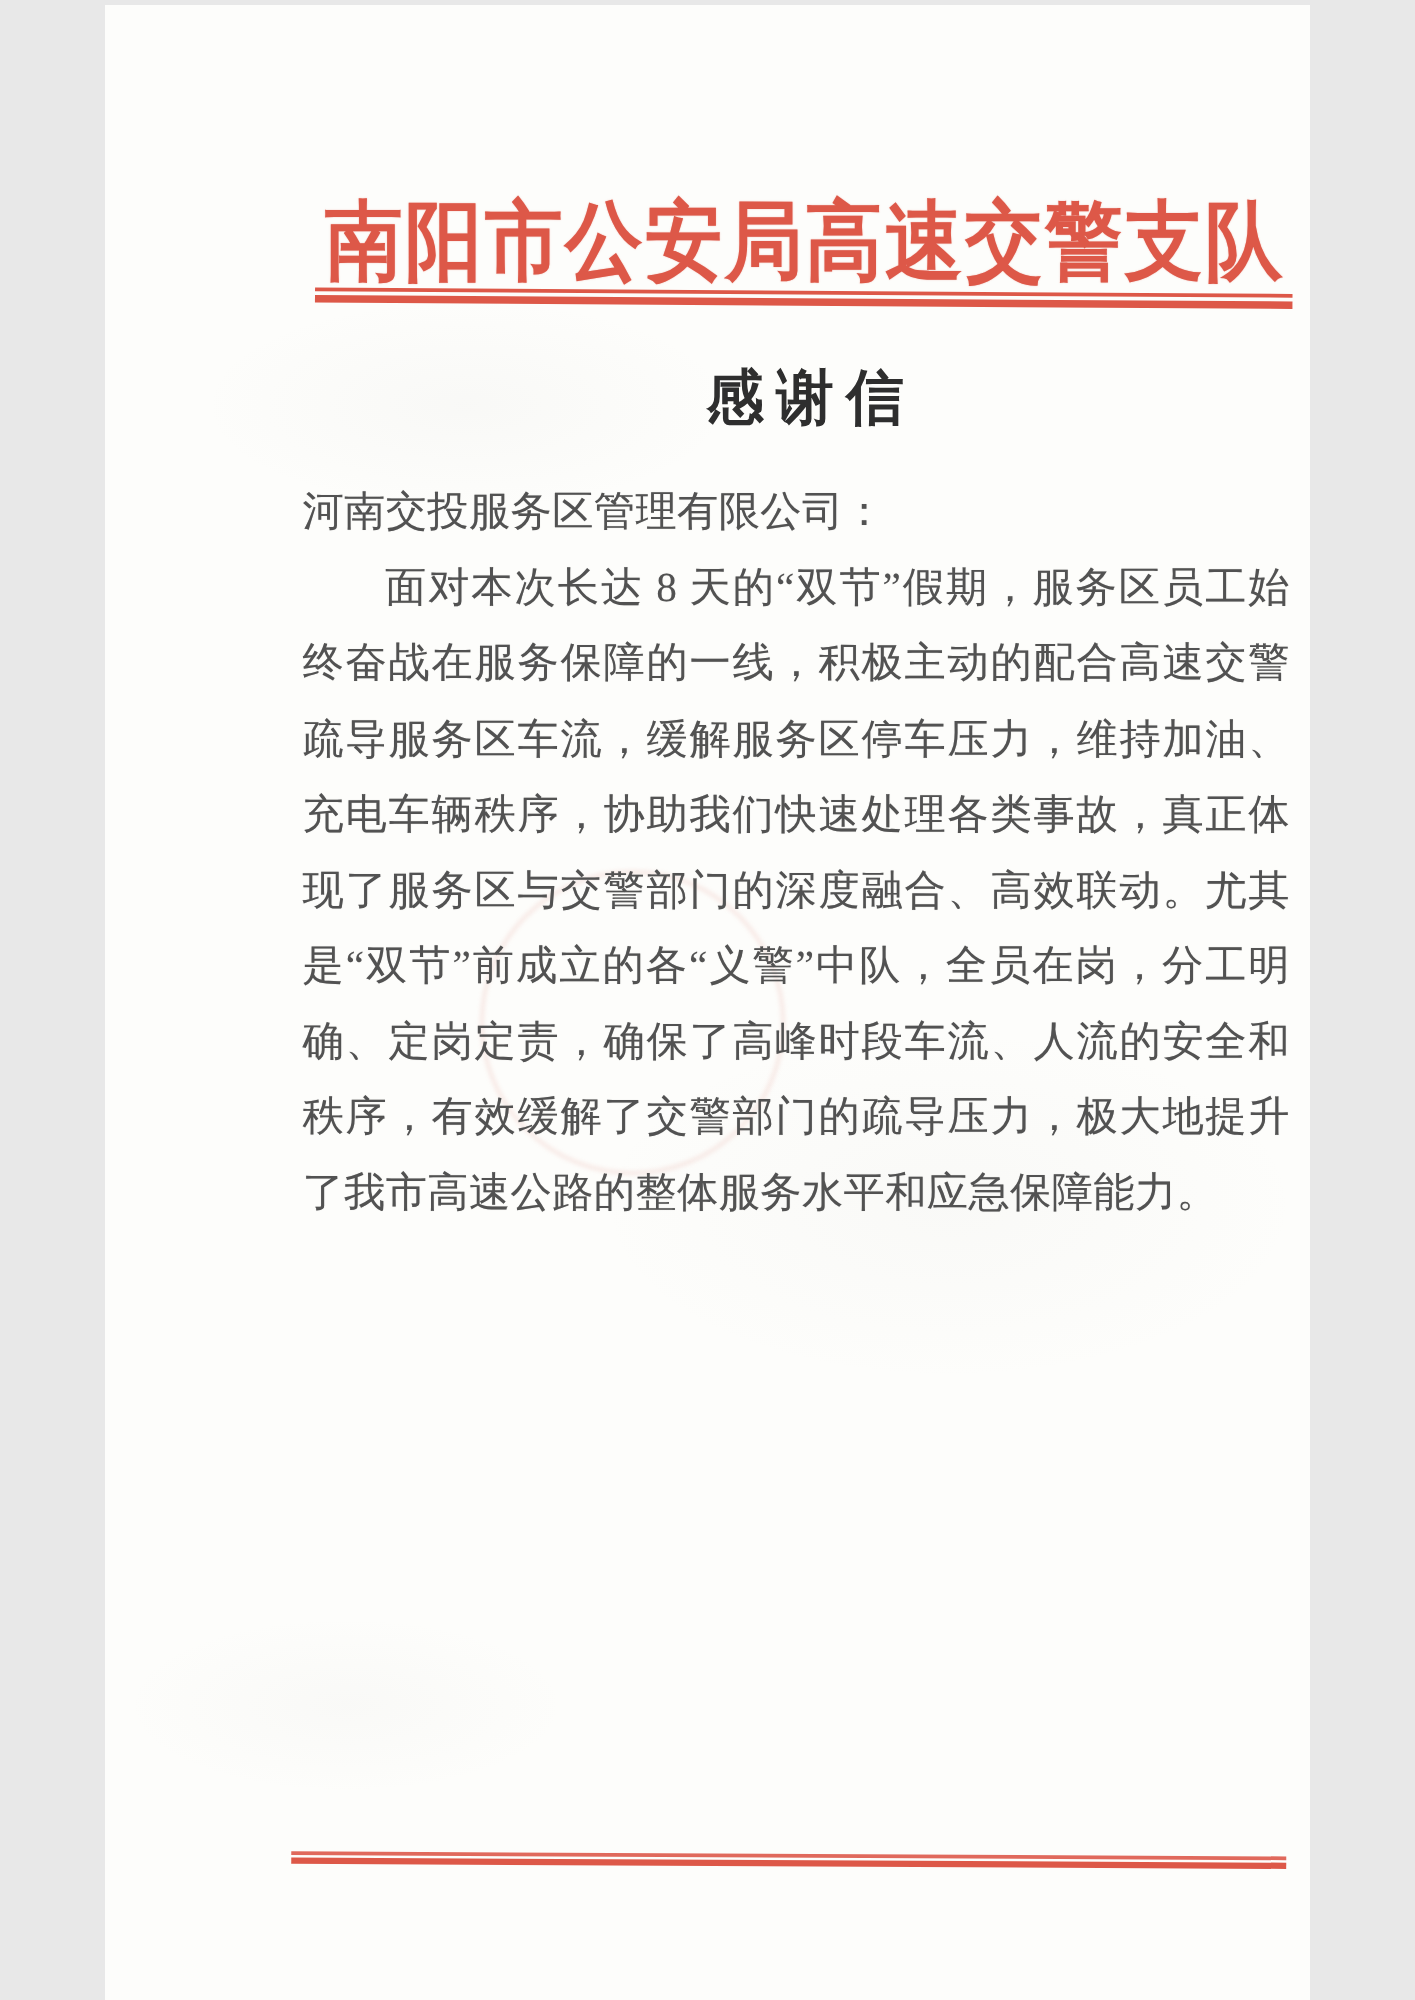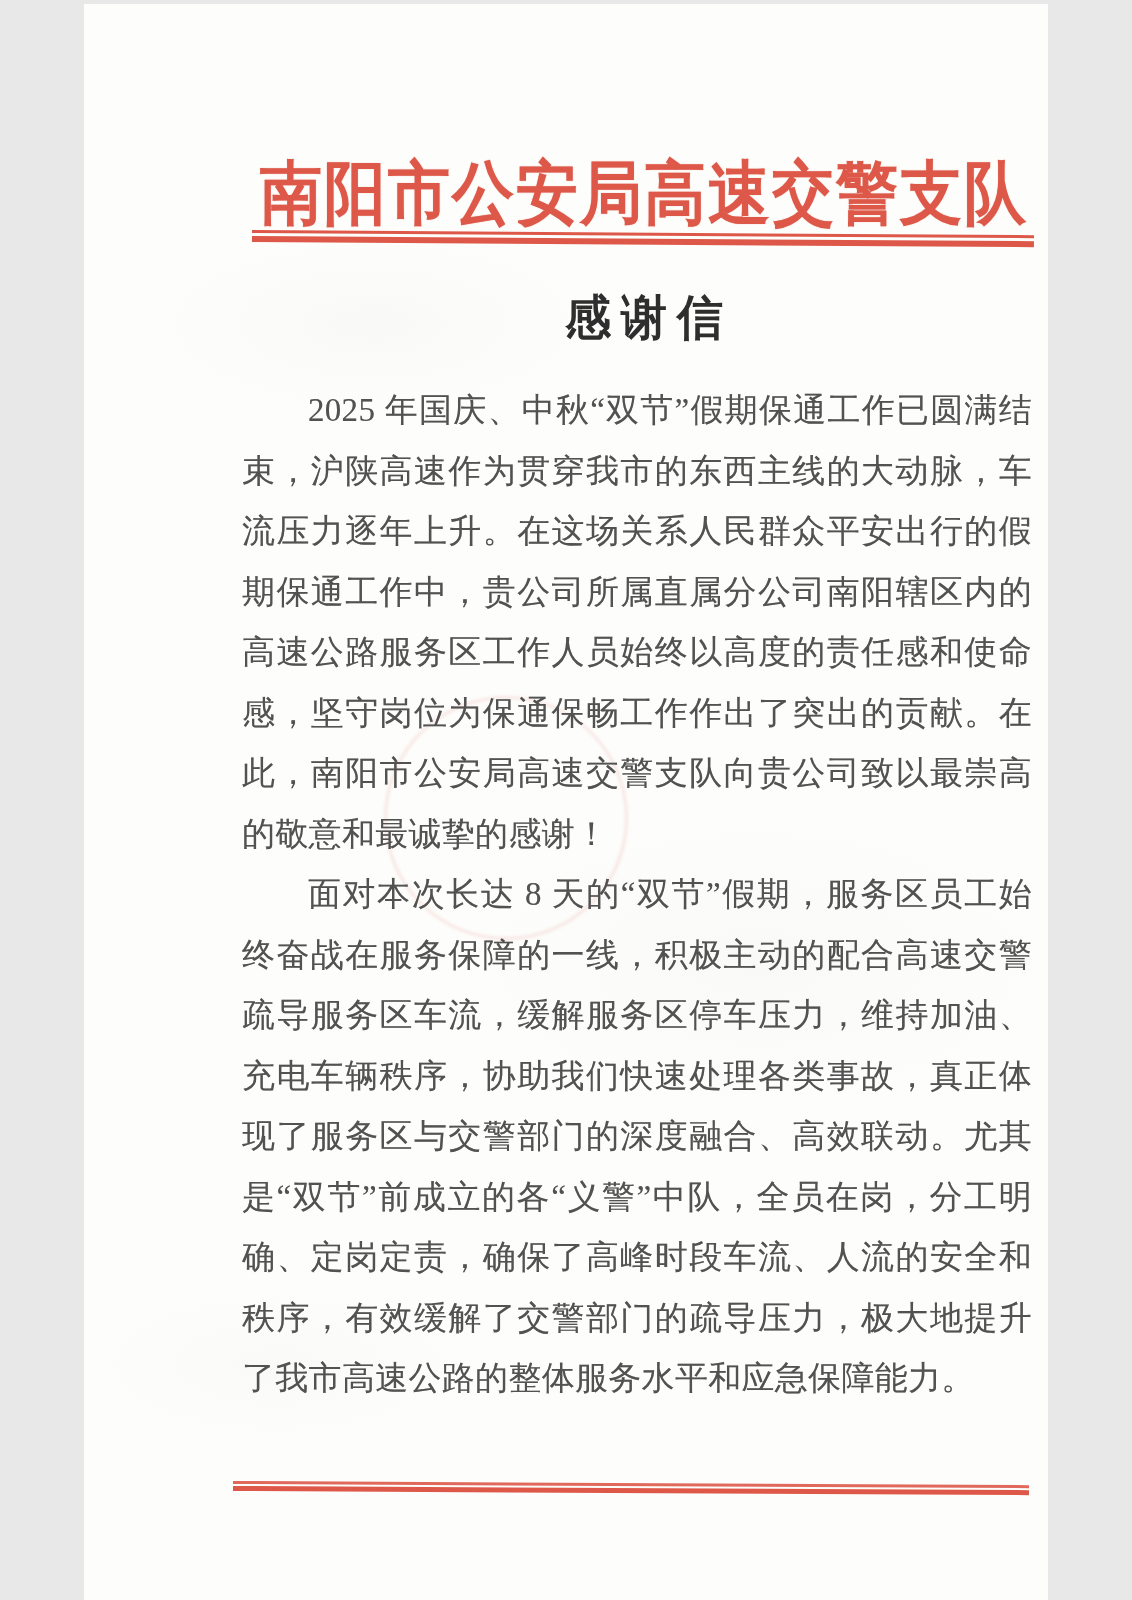--- a/index.html
+++ b/index.html
@@ -127,21 +127,21 @@
     <div class="thin"></div>
     <div class="gap"></div>
     <div class="thick"></div>
   </div>
 
   <h2 class="letter-title">感谢信</h2>
 
   <div class="stamp-ghost"></div>
 
   <main class="letter-body">
-    <p class="para">2025 年国庆、中秋“双节”假期保通工作已圆满结束，沪陕高速作为贯穿我市的东西主线的大动脉，车流压力逐年上升。在这场关系人民群众平安出行的假期保通工作中，贵公司所属直属分公司南阳辖区内的高速公路服务区工作人员始终以高度的责任感和使命感，坚守岗位为保通保畅工作作出了突出的贡献。在此，南阳市公安局高速交警支队向贵公司致以最崇高的敬意和最诚挚的感谢！</p>
+    <p class="salutation">河南交投服务区管理有限公司：</p>
     <p class="para">面对本次长达 8 天的“双节”假期，服务区员工始终奋战在服务保障的一线，积极主动的配合高速交警疏导服务区车流，缓解服务区停车压力，维持加油、充电车辆秩序，协助我们快速处理各类事故，真正体现了服务区与交警部门的深度融合、高效联动。尤其是“双节”前成立的各“义警”中队，全员在岗，分工明确、定岗定责，确保了高峰时段车流、人流的安全和秩序，有效缓解了交警部门的疏导压力，极大地提升了我市高速公路的整体服务水平和应急保障能力。</p>
   </main>
 
   <footer class="rule-bottom">
     <div class="thin"></div>
     <div class="gap"></div>
     <div class="thick"></div>
   </footer>
 
 </div>

